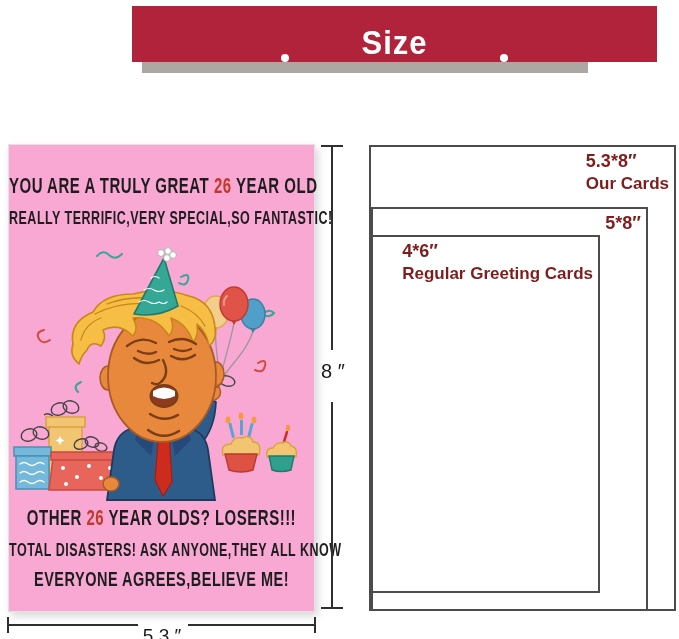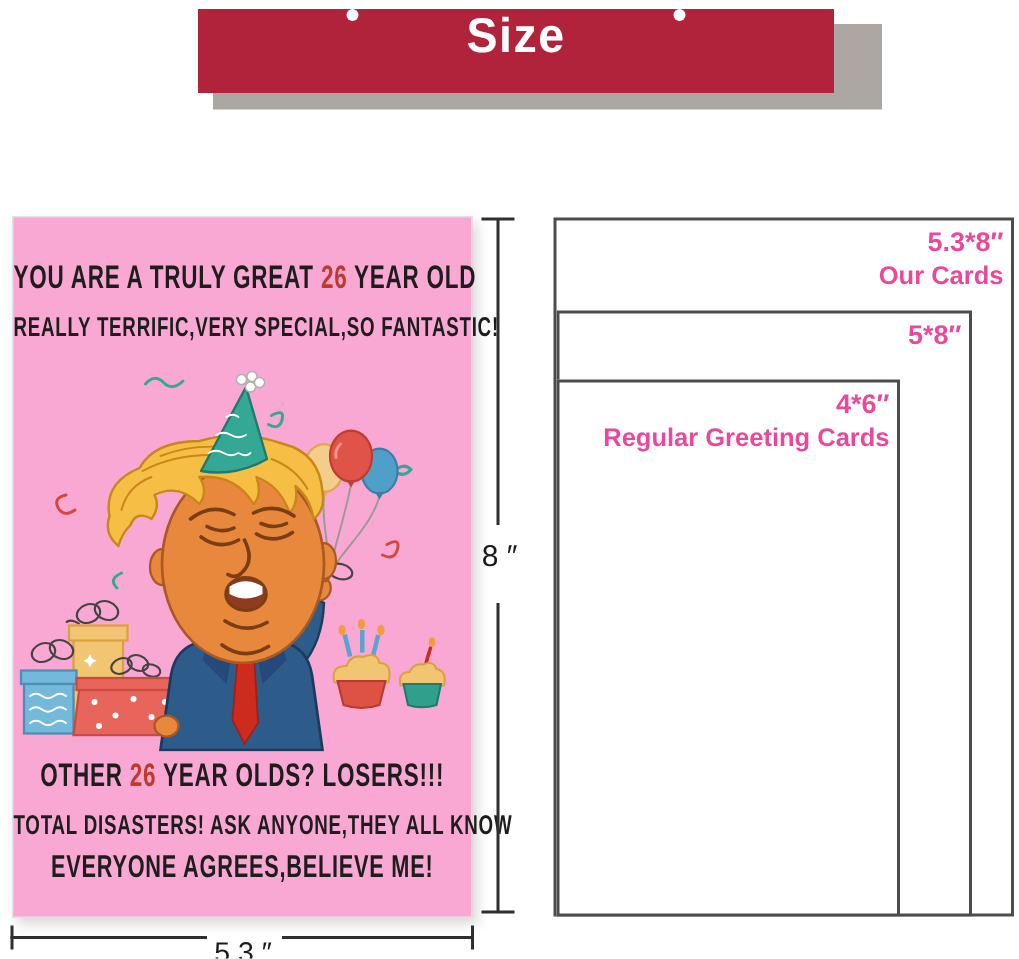--- a/index.html
+++ b/index.html
@@ -2,22 +2,22 @@
 <html><head>
 <meta charset="utf-8">
 <style>
   * { margin:0; padding:0; box-sizing:border-box; }
   html,body { width:679px; height:639px; background:#ffffff; overflow:hidden;
               font-family:"Liberation Sans", sans-serif; }
   .stage { position:relative; width:679px; height:639px; background:#fff; }
 
   
   .banner-shadow { position:absolute; left:142px; top:16px; width:446px; height:57px; background:#aca7a2; }
-  .banner { position:absolute; left:132px; top:6px; width:424px; height:56px; background:#b0233a;
-            display:flex; align-items:flex-start; justify-content:center; gap:72px; }
+  .banner { position:absolute; left:132px; top:6px; width:525px; height:56px; background:#b0233a;
+            display:flex; align-items:flex-end; justify-content:center; gap:72px; }
   .banner .dot { width:8px; height:8px; border-radius:50%; background:#ffffff; }
   .banner .title { color:#ffffff; font-size:31px; font-weight:bold; letter-spacing:1px; transform:scaleY(1.05); }
 
   
   .card { position:absolute; left:8px; top:144px; width:307px; height:468px; background:#f9a8d4;
           border:1px solid #e2e2e2; box-shadow:3px 4px 8px rgba(0,0,0,0.16); }
   .hand { font-weight:bold; color:#1d1d1d; text-align:center; letter-spacing:0.5px; transform:scaleY(1.45); transform-origin:center; white-space:nowrap; }
   .l1 { position:absolute; top:32px; left:0; width:100%; font-size:15px; }
   .l2 { position:absolute; top:66px; left:0; width:100%; font-size:12.5px; }
   .l3 { position:absolute; top:364px; left:0; width:100%; font-size:15px; }
@@ -37,23 +37,23 @@
   .h-cap-l { left:7px;  top:617px; width:2px; height:16px; }
   .h-cap-r { left:314px; top:617px; width:2px; height:16px; }
   .dim-label { position:absolute; color:#1a1a1a; font-size:20px; text-align:center; }
   .height-label { left:312px; top:360px; width:42px; }
   .width-label  { left:134px; top:625px; width:56px; font-size:19px; }
 
   
   .srect { position:absolute; background:#ffffff; border:2px solid #4c4c4c; }
   .srect-1 { left:369px; top:145px; width:307px; height:466px; }
   .srect-2 { left:371px; top:207px; width:277px; height:404px; }
-  .srect-3 { left:371px; top:253px; width:229px; height:358px; }
-  .srect-label { position:absolute; right:5px; top:3px; text-align:right;
-                 font-weight:bold; color:#ec4899; font-size:17px; line-height:1.25; }
+  .srect-3 { left:371px; top:235px; width:229px; height:358px; }
+  .srect-label { position:absolute; right:5px; top:3px; 
+                 font-weight:bold; color:#7f1d1d; font-size:17px; line-height:1.25; }
   .srect-label .sz { font-size:18px; }
 </style>
 </head>
 <body>
 
 <div class="stage">
 
   <div class="banner-shadow"></div>
   <div class="banner">
     <span class="dot"></span>

